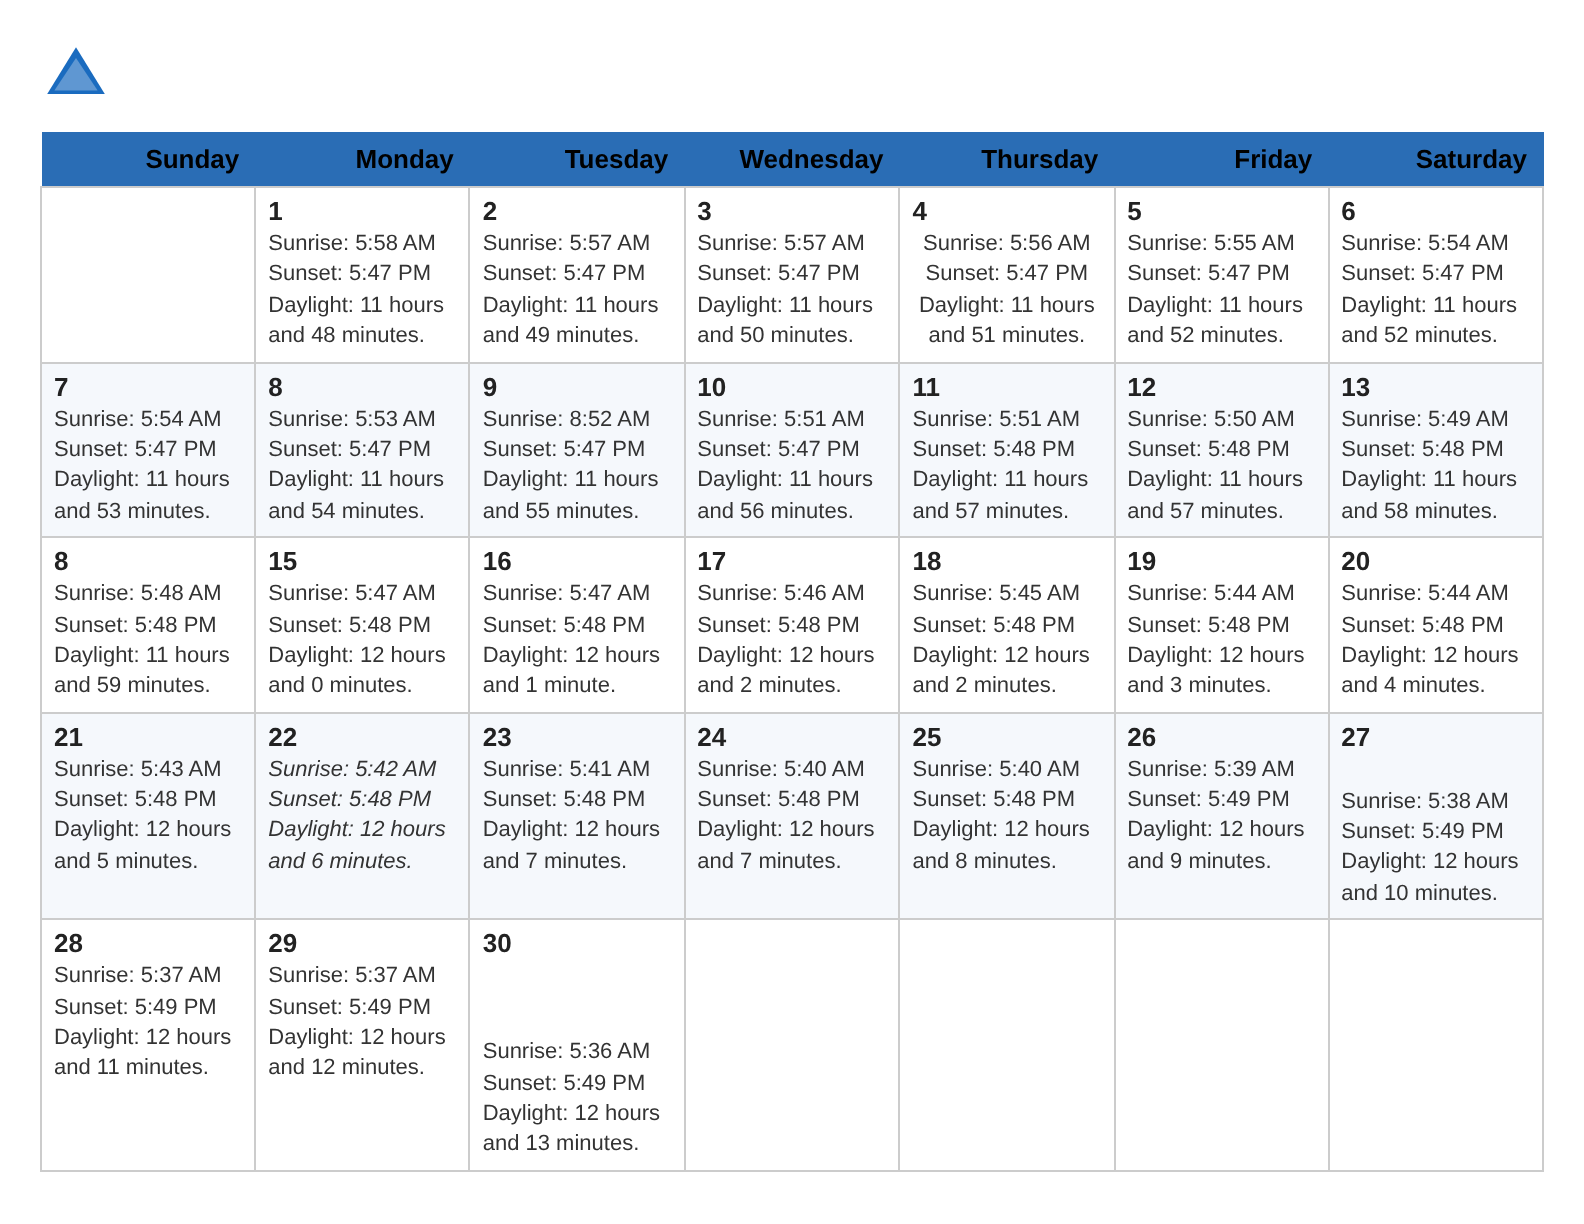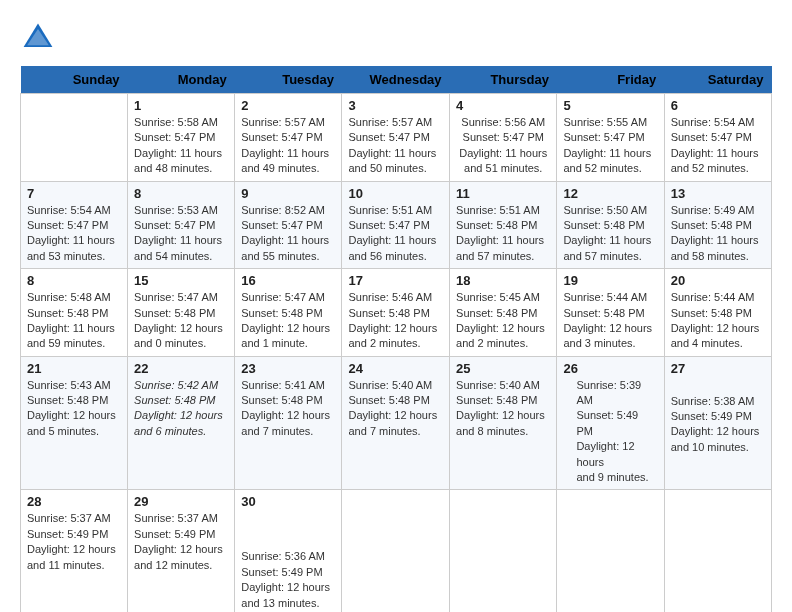--- a/index.html
+++ b/index.html
@@ -294,21 +294,21 @@
         </td>
         <td>
           <span class="day-num">25</span>
           <div class="day-info" style="white-space: pre-line;">Sunrise: 5:40 AM
 Sunset: 5:48 PM
 Daylight: 12 hours
 and 8 minutes.</div>
         </td>
         <td>
           <span class="day-num">26</span>
-          <div class="day-info" style="white-space: pre-line; margin-left: 13px;">Sunrise: 5:39 AM
+          <div class="day-info" style="white-space: pre-line;">Sunrise: 5:39 AM
 Sunset: 5:49 PM
 Daylight: 12 hours
 and 9 minutes.</div>
         </td>
         <td>
           <span class="day-num">27</span>
           <div class="day-info" style="white-space: pre-line; margin-top: 18px;">Sunrise: 5:38 AM
 Sunset: 5:49 PM
 Daylight: 12 hours
 and 10 minutes.</div>

